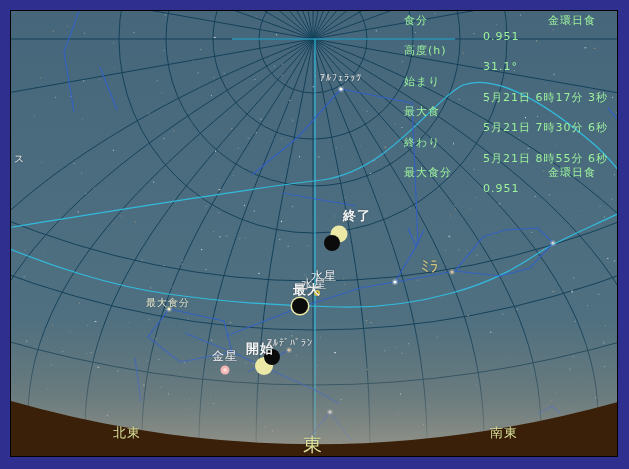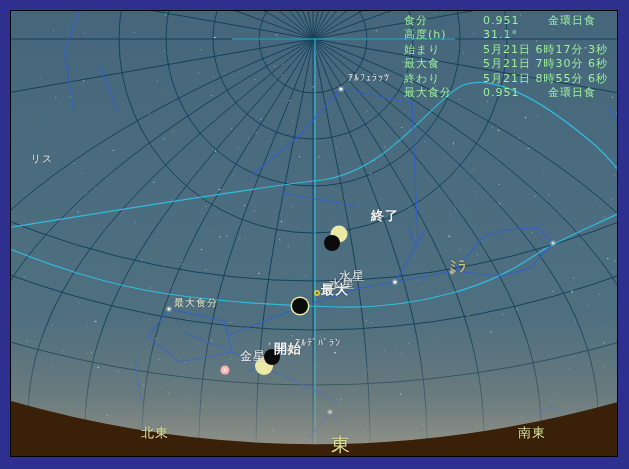--- a/index.html
+++ b/index.html
@@ -3,26 +3,26 @@
 <meta charset="utf-8">
 <style>
   html,body{margin:0;padding:0;background:#222;}
   .frame{position:relative;width:629px;height:469px;background:#2f2f8f;overflow:hidden;
          font-family:"DejaVu Sans","Liberation Sans",sans-serif;}
   .map{position:absolute;left:10px;top:10px;width:606px;height:445px;border:1px solid #000;
        background:#4a6b7e;overflow:hidden;}
   .map svg{position:absolute;left:0;top:0;display:block;}
   #labels-layer{position:absolute;left:0;top:0;width:100%;height:100%;pointer-events:none;}
   .sky-label{position:absolute;transform:translate(-50%,-50%);white-space:nowrap;
-             line-height:1;letter-spacing:1px;text-shadow:0 0 2px rgba(0,0,0,.35);margin-left:28px;}
+             line-height:1;letter-spacing:1px;text-shadow:0 0 2px rgba(0,0,0,.35);}
   .info-panel{position:absolute;left:393px;top:3px;color:#9df29d;font-size:11px;
               letter-spacing:1px;line-height:14.4px;white-space:nowrap;}
   .info-row{display:flex;}
   .info-row .ilabel{display:inline-block;width:79px;}
-  .info-row .ivalue{display:inline-block;min-width:65px;}
+  .info-row .ivalue{display:inline-block;min-width:65px;margin-top:16px;}
 </style>
 </head>
 <body>
 
 <div class="frame">
   <div class="map">
 
     <svg id="sky-svg" width="606" height="445" viewBox="11 11 606 445">
       <defs>
         <linearGradient id="skyG" x1="0" y1="0" x2="0" y2="1">

